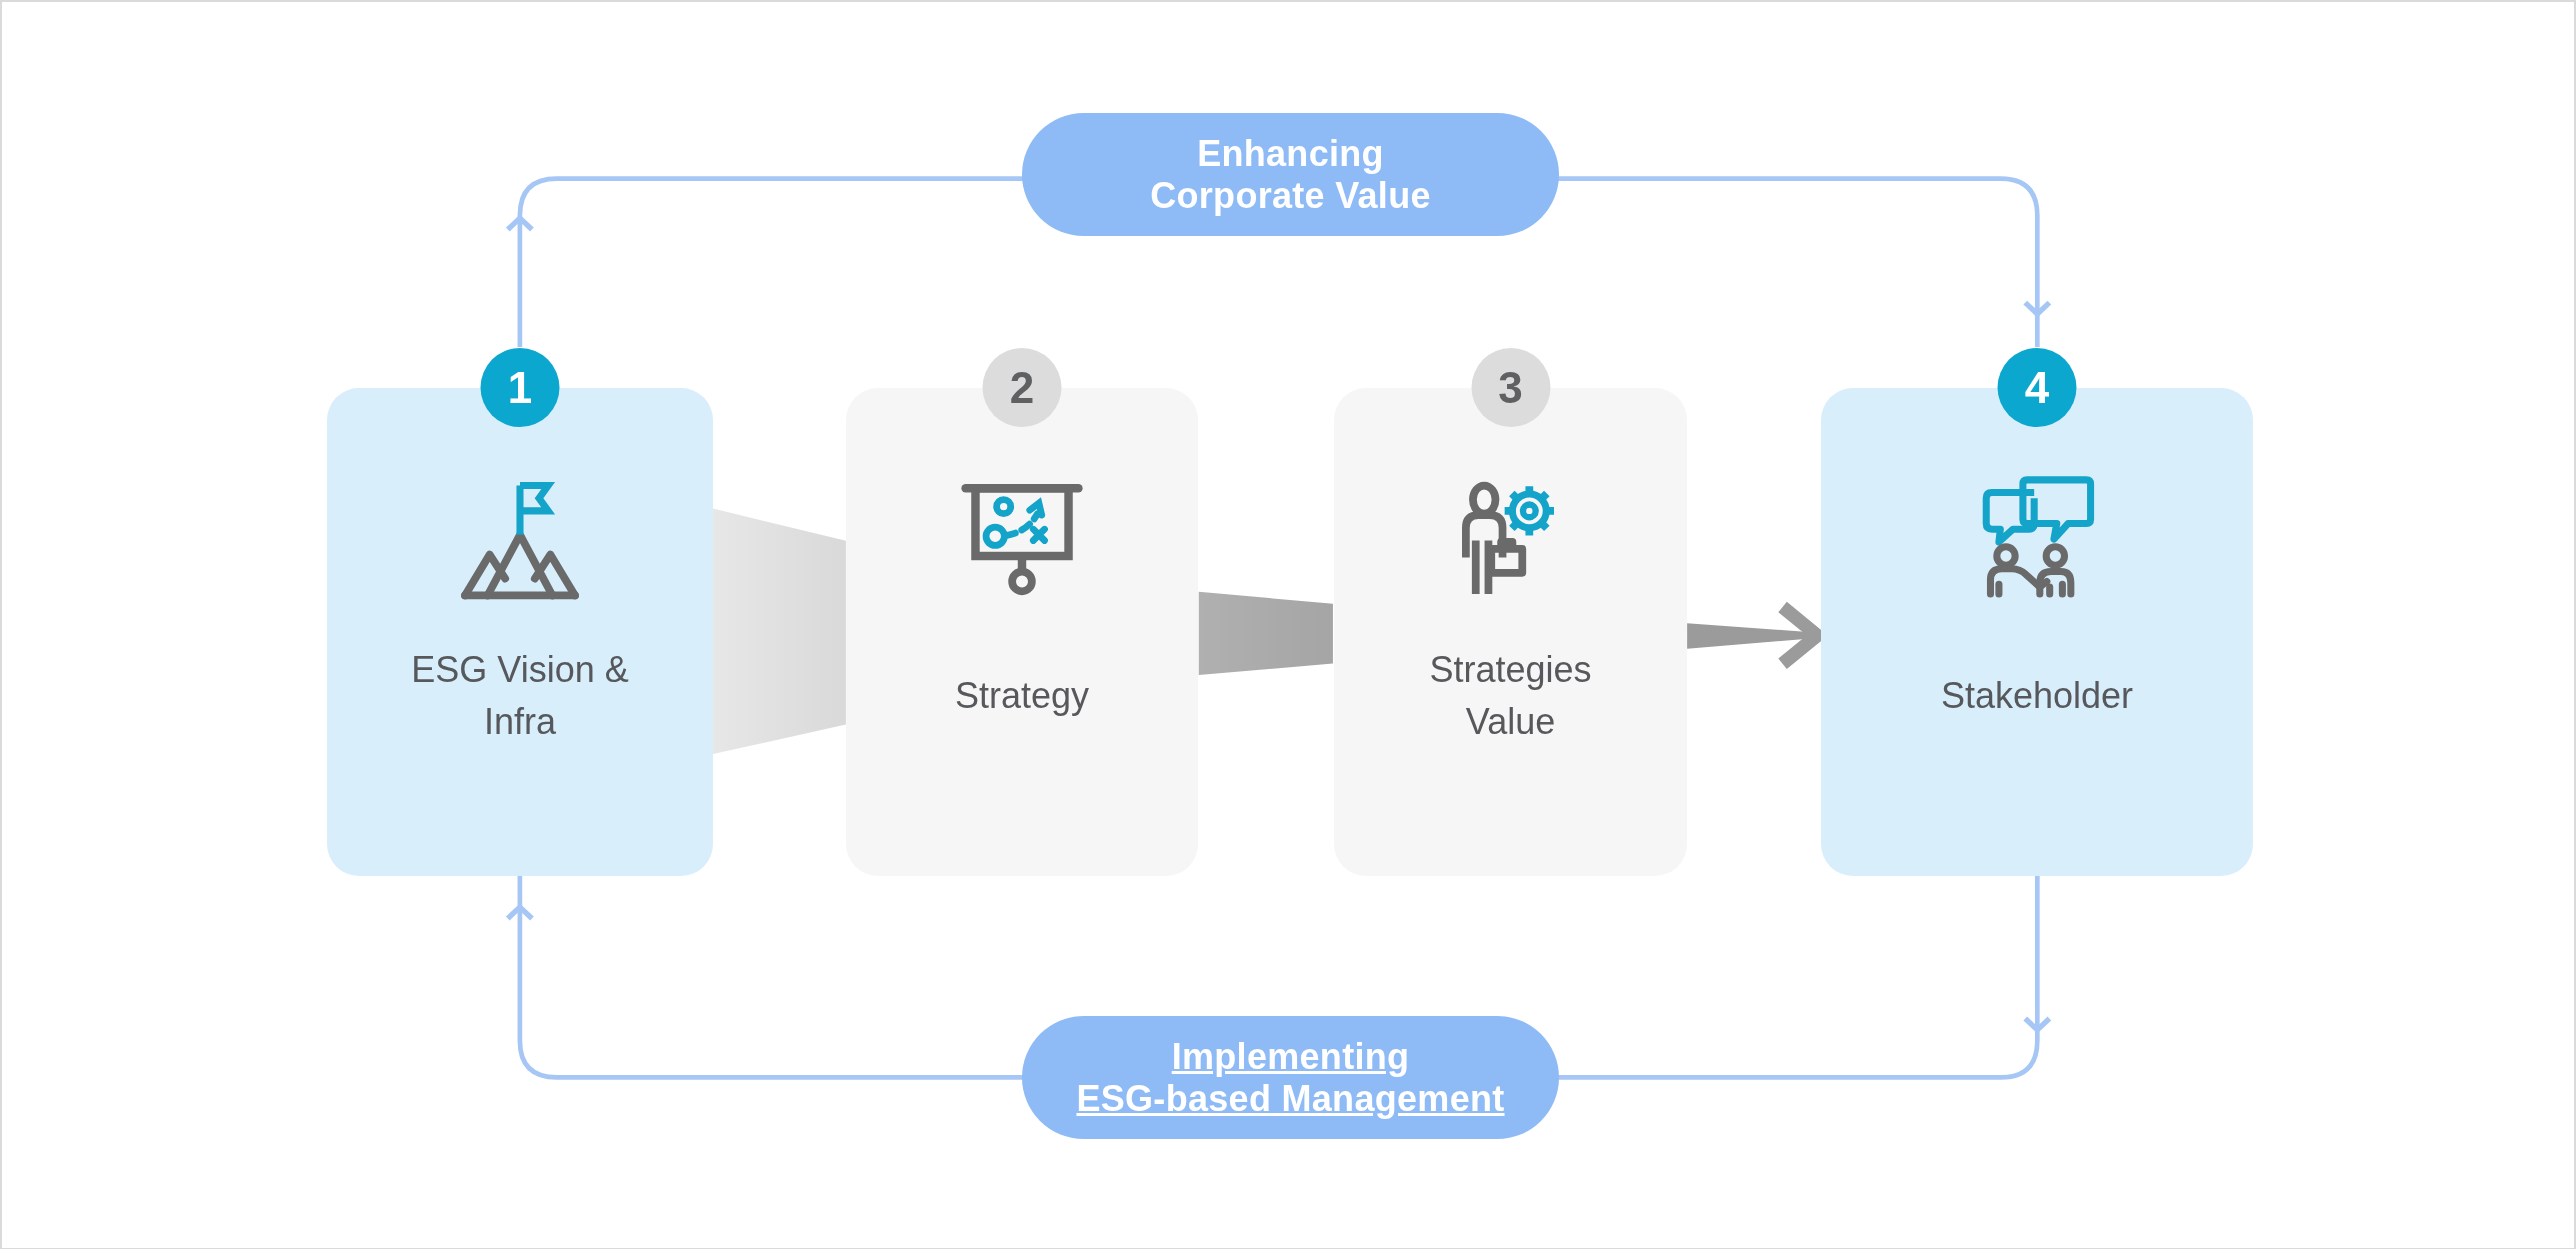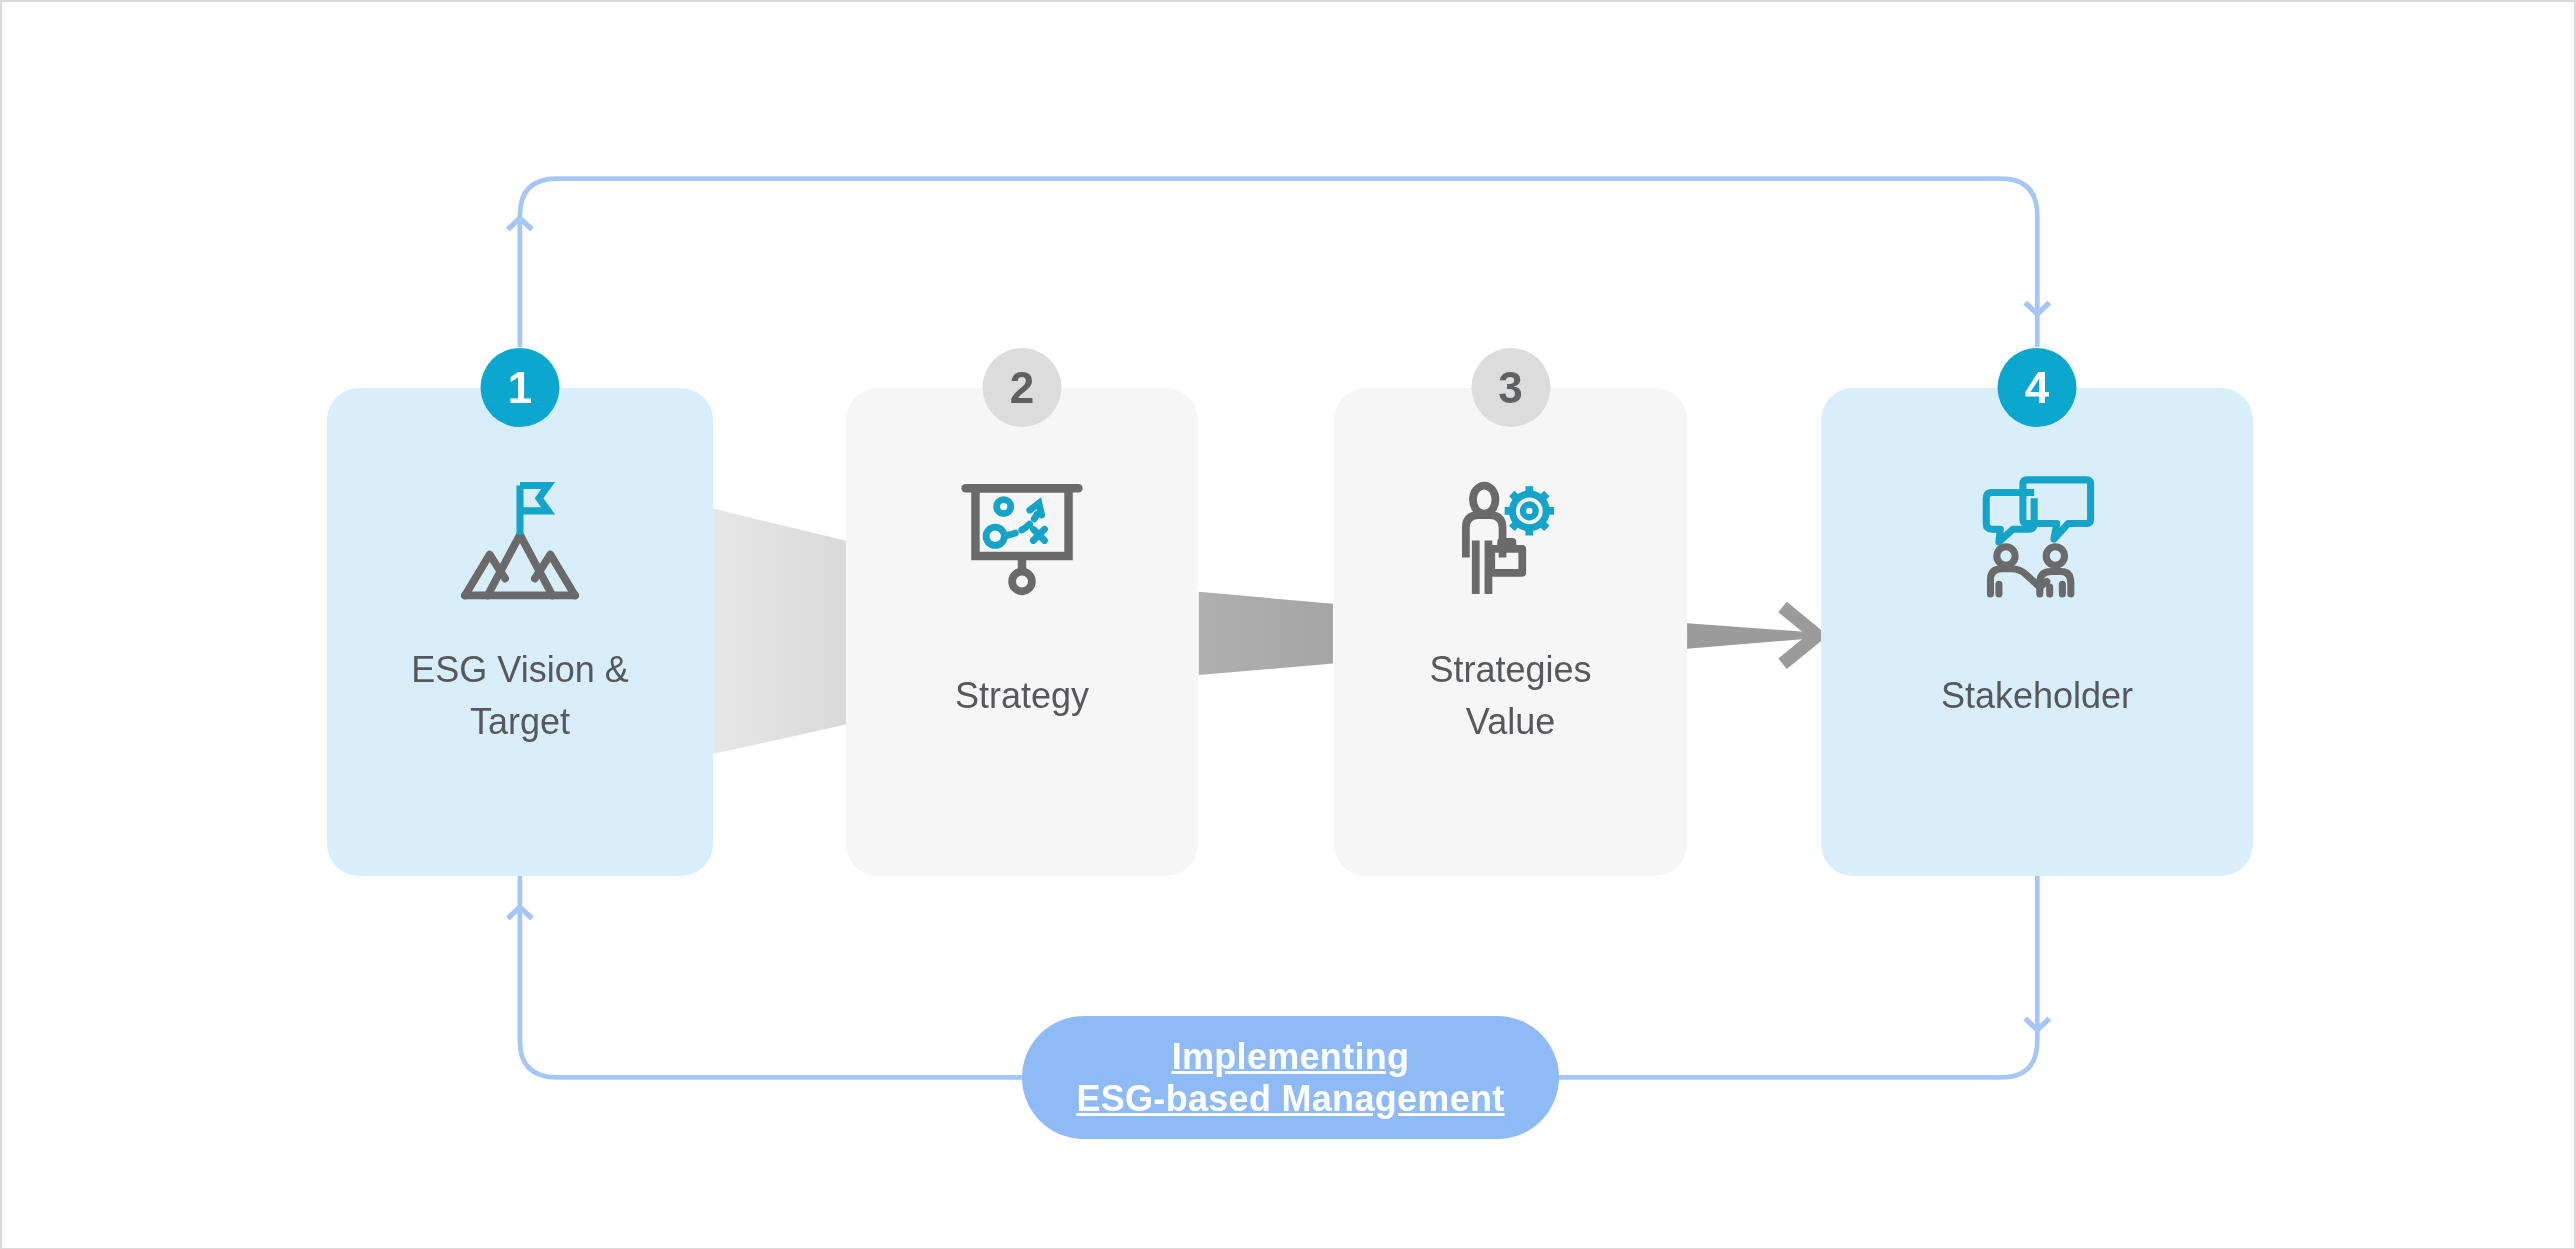--- a/index.html
+++ b/index.html
@@ -75,20 +75,24 @@
     <path class="loop-line" d="M 3034 1302 L 3034 1548 Q 3034 1603 2979 1603 L 827 1603 Q 772 1603 772 1548 L 772 1302"></path>
     <path class="loop-head" d="M 3016 1515 L 3034 1532 L 3052 1515"></path>
     <path class="loop-head" d="M 754 1366 L 772 1349 L 790 1366"></path>
 
     <polygon points="1060,755 1258,803 1258,1077 1060,1121" fill="url(#wedgeLight)"></polygon>
     <polygon points="1784,879 1984,897 1984,986 1784,1003" fill="url(#wedgeMid)"></polygon>
     <polygon points="2512,926 2692,939 2692,949 2512,964" fill="#9B9B9B"></polygon>
     <path d="M 2662 908 L 2706 944 L 2662 980" fill="none" stroke="#9B9B9B" stroke-width="20" stroke-linecap="square"></path>
   </svg>
 
+  <div class="pill pill-top">
+    <span>Enhancing</span>
+    <span>Corporate Value</span>
+  </div>
 
   <div class="pill pill-bottom">
     <span>Implementing</span>
     <span>ESG-based Management</span>
   </div>
 
   <div class="card card--blue card-1">
     <div class="badge badge--teal">
       <span>1</span>
     </div>
@@ -101,21 +105,21 @@
           <path d="M11 89 H89"></path>
         </g>
         <g stroke="#14A3C9" stroke-width="5" fill="none" stroke-linejoin="miter">
           <path d="M50 46 V11"></path>
           <path d="M50 11 H70 L63.5 20 L70 29 H50"></path>
         </g>
       </svg>
     </div>
     <div class="label">
       <span>ESG Vision &amp;</span>
-      <span>Target</span>
+      <span>Infra</span>
     </div>
   </div>
 
   <div class="card card--gray card-2">
     <div class="badge badge--gray">
       <span>2</span>
     </div>
     <div class="icon-box">
       <svg width="141" height="141" viewBox="0 0 100 100">
         <g stroke="#6A6A6A" stroke-width="6" fill="none" stroke-linejoin="miter">

